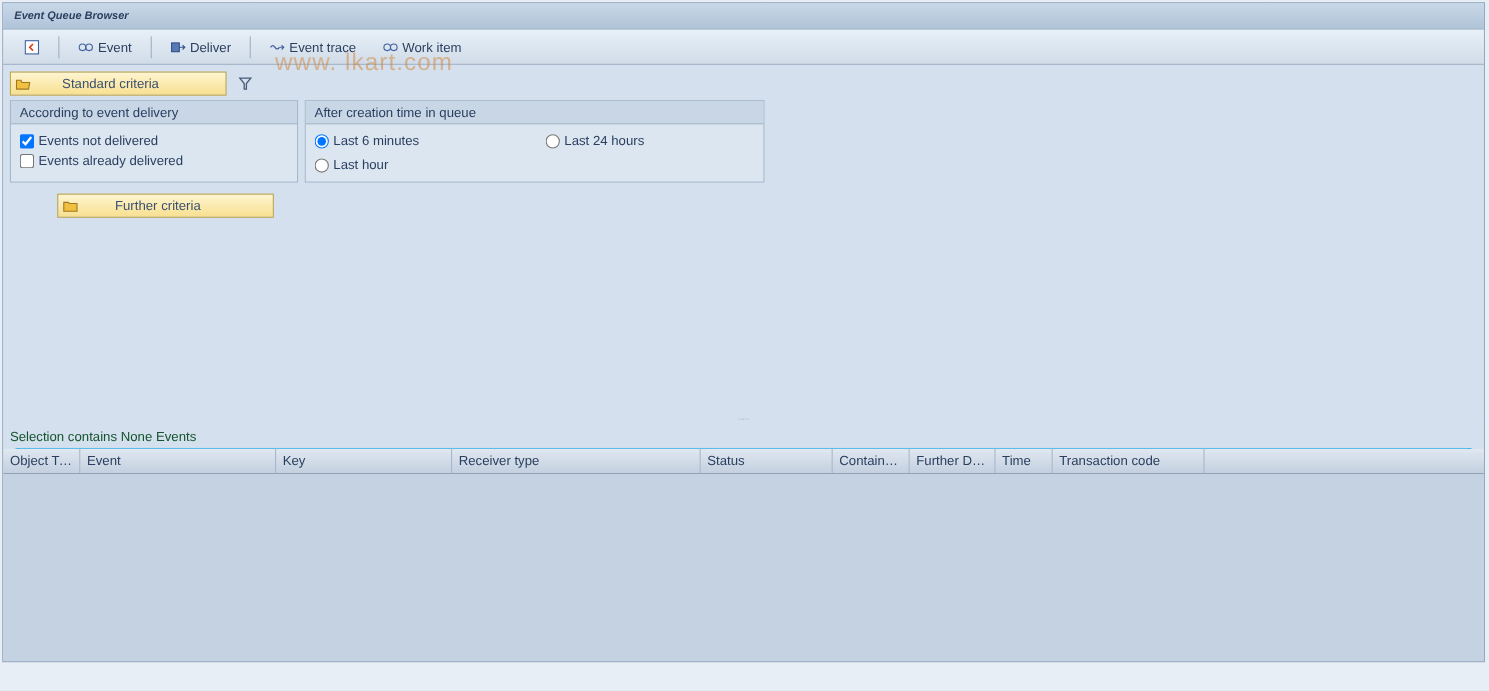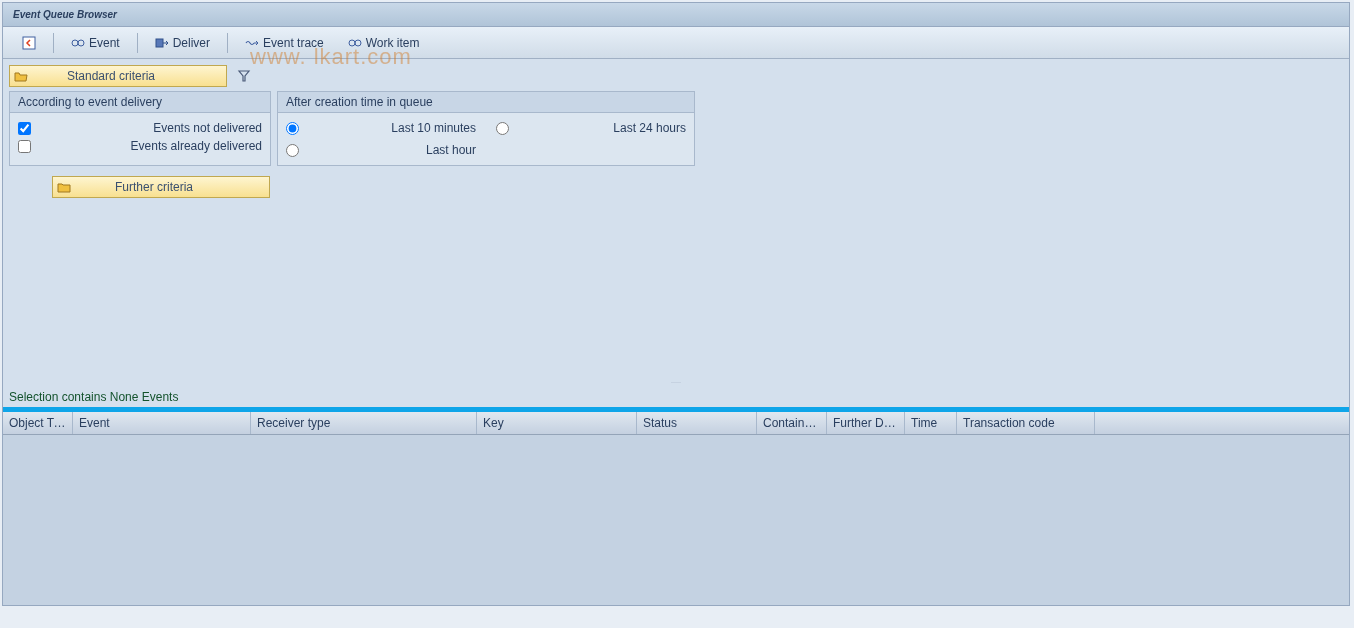--- a/index.html
+++ b/index.html
@@ -40,21 +40,21 @@
     
     .content-area { background: #d4e0ed; padding: 6px; min-height: 320px; }
     
     .crit-button {
       background: linear-gradient(to bottom, #fef5d0, #f8e090);
       border: 1px solid #c0a850;
       padding: 3px 40px 3px 4px;
       display: inline-flex;
       align-items: center;
       gap: 8px;
-      width: 218px;
+      width: 197px;
       cursor: pointer;
       color: #3a5070;
     }
     .crit-button .folder-icon { width: 14px; height: 12px; }
     .crit-button span.lbl { flex: 1; text-align: center; }
     
     .filter-icon-btn {
       display: inline-flex; align-items:center; justify-content:center;
       width: 22px; height: 20px; margin-left: 6px; cursor: pointer;
       border: 1px solid transparent;
@@ -70,32 +70,32 @@
       background: #c8d6e6;
       padding: 3px 8px;
       border-bottom: 1px solid #a8b8cc;
       color: #2a3f5f;
     }
     .groupbox-body { padding: 6px 8px; }
     
     .gb-delivery { width: 262px; }
     .gb-time { width: 418px; }
     
-    .check-row, .radio-row { display: flex; align-items: center; gap: 4px; padding: 2px 0; color: #2a3f5f; justify-content: space-between; }
+    .check-row, .radio-row { display: flex; align-items: center; gap: 4px; padding: 2px 0; color: #2a3f5f; }
     .radio-grid { display: grid; grid-template-columns: 1fr 1fr; column-gap: 20px; row-gap: 4px; }
     
     input[type=checkbox], input[type=radio] { width: 13px; height: 13px; cursor:pointer; }
     
     .further-row { margin-top: 10px; padding-left: 43px; }
     
     .splitter { height: 8px; background: #d4e0ed; text-align:center; color:#7a8aa0; font-size:6px; }
     
     .status-text { padding: 3px 6px; color: #14532d; background:#d4e0ed; }
     
-    .table-area { background: #c4d2e2; border-top: 5px solid #0ea5e9; }
+    .table-area { background: #c4d2e2; border-top: 1px solid #0ea5e9; border-radius: 16px; }
     .thead { display: flex; background: linear-gradient(to bottom, #e0e8f0, #c4d0e0); border-bottom:1px solid #94a4b8; }
     .th { padding: 4px 6px; border-right:1px solid #a8b8cc; color:#2a3f5f; white-space:nowrap; overflow:hidden; text-overflow:ellipsis; cursor: default; }
     
     .th-objtype { width: 70px; }
     .th-event { width: 178px; }
     .th-key { width: 160px; }
     .th-recv { width: 226px; }
     .th-status { width: 120px; }
     .th-cont { width: 70px; }
     .th-date { width: 78px; }
@@ -205,21 +205,21 @@
           </label>
         </div>
       </div>
 
       <div class="groupbox gb-time">
         <div class="groupbox-title">After creation time in queue</div>
         <div class="groupbox-body">
           <div class="radio-grid">
             <label class="radio-row">
               <input type="radio" name="timeq" checked="" style="">
-              <span>Last 10 minutes</span>
+              <span>Last 6 minutes</span>
             </label>
             <label class="radio-row">
               <input type="radio" name="timeq" style="">
               <span>Last 24 hours</span>
             </label>
             <label class="radio-row">
               <input type="radio" name="timeq" style="">
               <span>Last hour</span>
             </label>
           </div>
@@ -240,22 +240,22 @@
   </div>
 
   <div class="splitter">·····</div>
 
   <div class="status-text">Selection contains None Events</div>
 
   <div class="table-area">
     <div class="thead">
       <div class="th th-objtype">Object Type</div>
       <div class="th th-event">Event</div>
+      <div class="th th-key">Key</div>
       <div class="th th-recv">Receiver type</div>
-      <div class="th th-key">Key</div>
       <div class="th th-status">Status</div>
       <div class="th th-cont">Container e..</div>
       <div class="th th-date">Further Date</div>
       <div class="th th-time">Time</div>
       <div class="th th-tcode">Transaction code</div>
     </div>
     <div class="tbody"></div>
   </div>
 </div>
 

